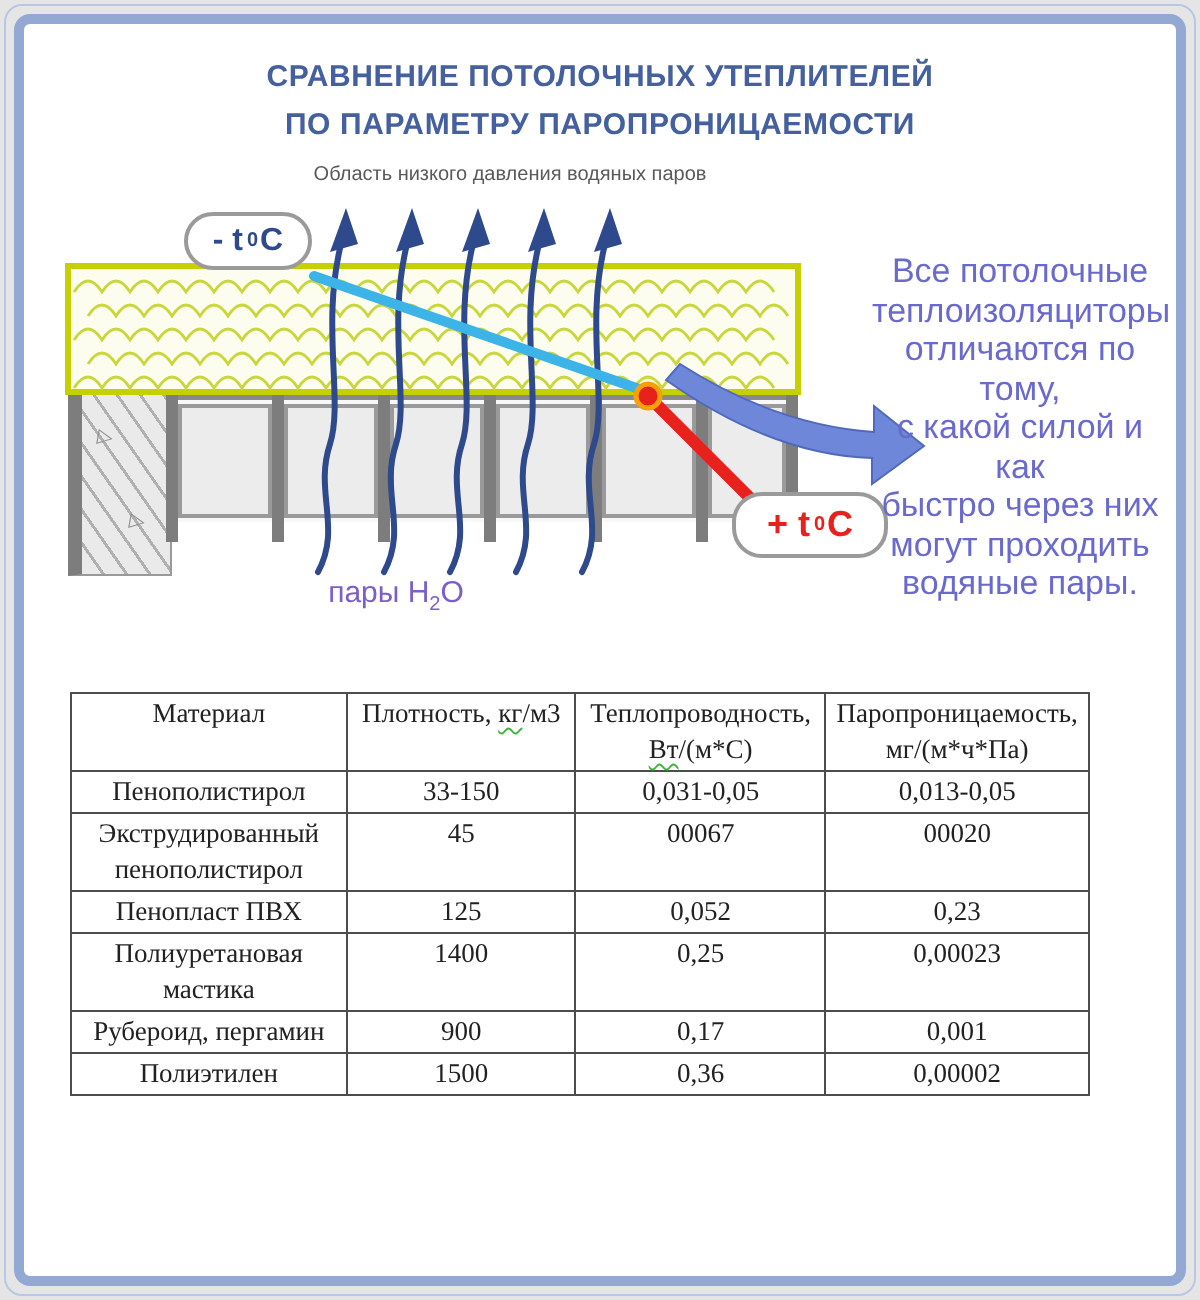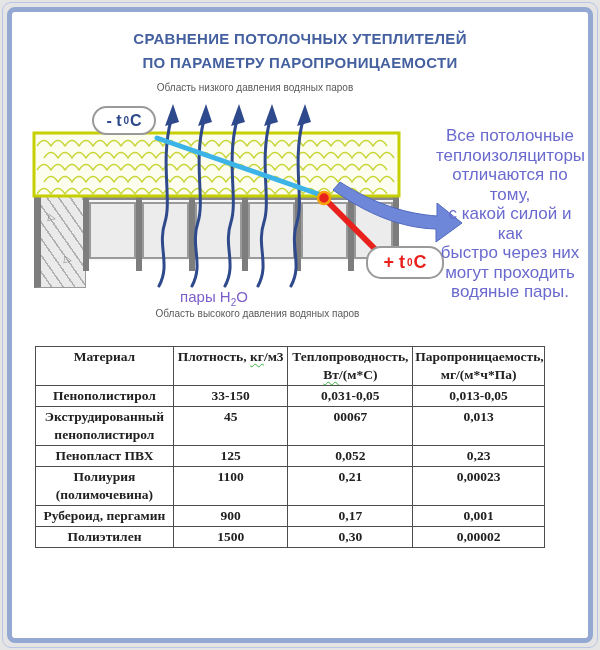--- a/index.html
+++ b/index.html
@@ -16,21 +16,21 @@
     position:absolute; top:27px; left:0; width:100%;
     text-align:center; color:var(--title);
     font-weight:bold; font-size:15px; line-height:24px; letter-spacing:.3px;
   }
 
   .pressure-label { position:absolute; font-size:10px; color:var(--text-gray); text-align:center; }
   #low-label  { top:82px;  left:100px; width:310px; }
   #high-label { top:308px; left:105px; width:305px; }
 
   .vapor-label {
-    position:absolute; top:288px; left:159px; width:110px;
+    position:absolute; top:288px; left:143px; width:110px;
     text-align:center; font-size:15px; color:var(--purple);
   }
   .vapor-label sub { font-size:10px; }
 
   .side-note {
     position:absolute; top:126px; left:436px; width:148px;
     text-align:center; font-size:17px; line-height:19.5px;
     color:var(--violet); white-space:pre-line;
   }
 
@@ -57,21 +57,21 @@
 
   svg.diagram { position:absolute; left:0; top:0; pointer-events:none; }
 
   table.materials {
     position:absolute; left:35px; top:346px; width:510px;
     border-collapse:collapse; table-layout:fixed;
     font-family:"Liberation Serif", serif; color:var(--table-text);
   }
   .materials th, .materials td {
     border:1.5px solid var(--table-border);
-    font-weight:bold; font-size:13.5px; line-height:18px;
+    font-weight:normal; font-size:13.5px; line-height:18px;
     text-align:center; vertical-align:top;
     padding:1px 2px; white-space:pre-line;
   }
   .sc {
     text-decoration:underline wavy var(--spellcheck);
     text-decoration-thickness:1px; text-underline-offset:2px;margin-top:28px;
   }
 </style>
 </head>
 <body>
@@ -151,21 +151,20 @@
   <div id="warm-label" class="temp-label">
     <span>+ t</span>
       <sup>0</sup>
       <span>C</span>
   </div>
 
   <div class="vapor-label">
     <span>пары H</span><sub>2</sub><span>O</span>
   </div>
 
-  <div id="high-label" class="pressure-label">Область высокого давления водяных паров</div>
 
   <div class="side-note">Все потолочные
 теплоизоляциторы
 отличаются по тому,
 с какой силой и как
 быстро через них
 могут проходить
 водяные пары.</div>
 
   <table class="materials">
@@ -188,43 +187,43 @@
           <td>Пенополистирол</td>
           <td>33-150</td>
           <td>0,031-0,05</td>
           <td>0,013-0,05</td>
         </tr>
         <tr>
           <td>Экструдированный
 пенополистирол</td>
           <td>45</td>
           <td>00067</td>
-          <td>0,013</td>
+          <td>00020</td>
         </tr>
         <tr>
           <td>Пенопласт ПВХ</td>
           <td>125</td>
           <td>0,052</td>
           <td>0,23</td>
         </tr>
         <tr>
-          <td>Полиурия
-(полимочевина)</td>
-          <td>1100</td>
-          <td>0,21</td>
+          <td>Полиуретановая
+мастика</td>
+          <td>1400</td>
+          <td>0,25</td>
           <td>0,00023</td>
         </tr>
         <tr>
           <td>Рубероид, пергамин</td>
           <td>900</td>
           <td>0,17</td>
           <td>0,001</td>
         </tr>
         <tr>
           <td>Полиэтилен</td>
           <td>1500</td>
-          <td>0,30</td>
+          <td>0,36</td>
           <td>0,00002</td>
         </tr>
       </tbody>
   </table>
 
 </div>
 
 </body></html>

